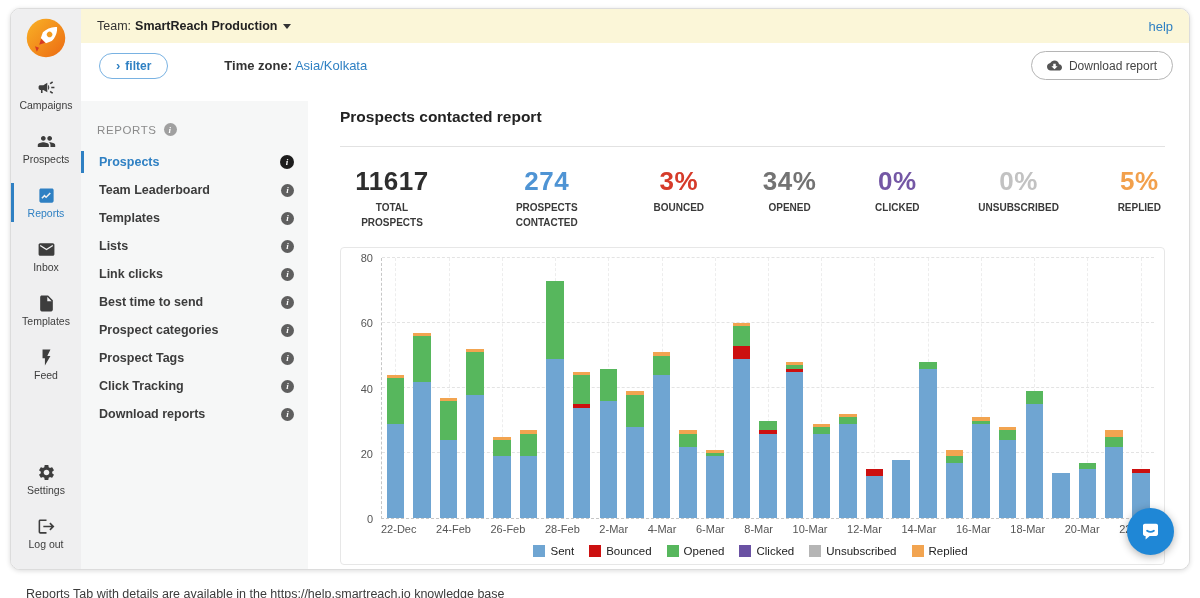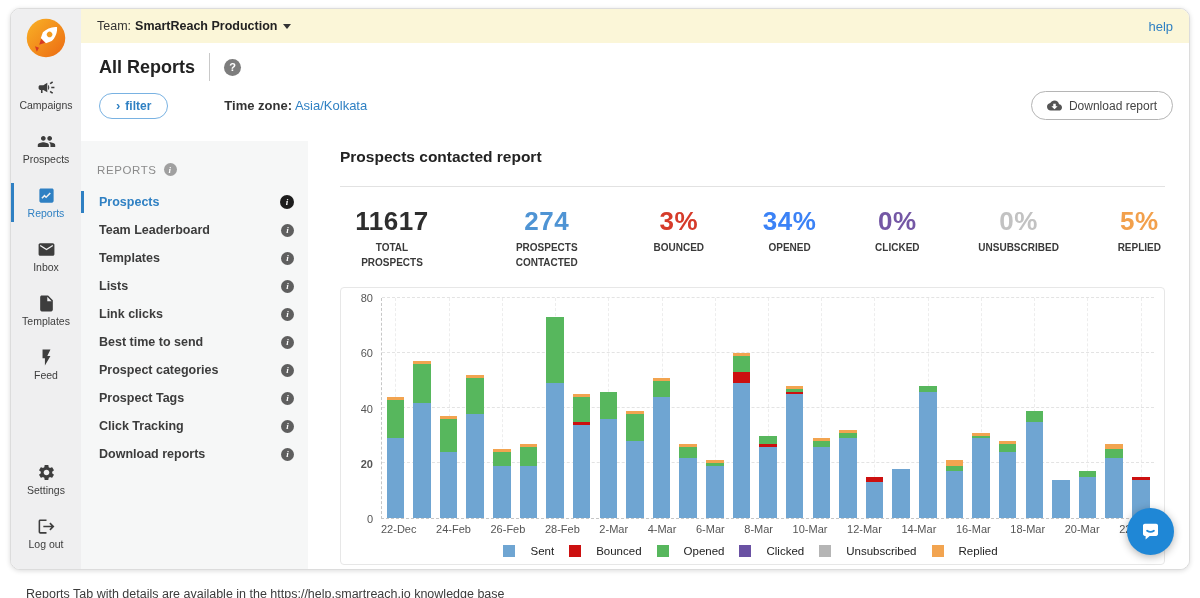--- a/index.html
+++ b/index.html
@@ -96,21 +96,21 @@
   .hgrid { position:absolute; left:0; right:0; border-top:1px dashed #e3e3e3; }
   .vgrid { position:absolute; top:0; bottom:0; border-left:1px dashed #ededed; }
   .bars { position:absolute; left:0; right:0; top:0; bottom:0; display:flex; }
   .bar-slot { flex:1; display:flex; align-items:flex-end; justify-content:center; height:100%; }
   .bar { width:66%; height:100%; display:flex; flex-direction:column; justify-content:flex-end; cursor:pointer; }
   .bar-seg { width:100%; }
   .x-axis { flex:none; height:20px; margin-left:34px; display:flex; align-items:center; }
   .x-slot { flex:1; display:flex; justify-content:center; }
   .x-label { font-size:11px; color:#555; white-space:nowrap; }
   .legend { flex:none; height:24px; display:flex; align-items:center; justify-content:center; gap:15px; margin-bottom:1px; }
-  .legend-item { display:flex; gap:15px; font-size:11.5px; color:#222; }
+  .legend-item { display:flex; gap:5px; font-size:11.5px; color:#222; }
   .legend-swatch { width:12px; height:12px; flex:none; }
 
   
   .chat-fab { position:absolute; right:15px; bottom:14px; width:47px; height:47px; border-radius:50%;
               background:#1f87d6; box-shadow:0 2px 8px rgba(0,0,0,.3); display:flex; align-items:center;
               justify-content:center; cursor:pointer; z-index:5; }
   .chat-fab svg { width:25px; height:25px; }
 
   
   .caption { position:absolute; left:26px; top:587px; width:1150px; height:11px; overflow:hidden;
@@ -199,25 +199,20 @@
 
       <div class="topbar">
         <span class="team-label">Team:</span>
         <span class="team-name">SmartReach Production</span>
         <span class="caret"></span>
         <span class="spacer"></span>
         <a class="help-link">help</a>
       </div>
 
       <div class="header">
-        <div class="header-row1">
-          <h1>All Reports</h1>
-          <span class="vdiv"></span>
-          <span class="qicon">?</span>
-        </div>
         <div class="header-row2">
           <button class="filter-btn">
             <span class="chev">›</span>
             <span>filter</span>
           </button>
           <div class="tz">
             <span class="tz-label">Time zone:</span>
             <a class="tz-value">Asia/Kolkata</a>
           </div>
           <span class="spacer"></span>
@@ -292,42 +287,42 @@
               </div>
               <div class="stat">
                 <div class="stat-value" style="color: rgb(79, 148, 212);">274</div>
                 <div class="stat-label">PROSPECTS CONTACTED</div>
               </div>
               <div class="stat">
                 <div class="stat-value" style="color: rgb(214, 59, 42);">3%</div>
                 <div class="stat-label">BOUNCED</div>
               </div>
               <div class="stat">
-                <div class="stat-value" style="color: #3b82f6;">34%</div>
+                <div class="stat-value" style="color: #737373;">34%</div>
                 <div class="stat-label">OPENED</div>
               </div>
               <div class="stat">
                 <div class="stat-value" style="color: rgb(116, 87, 165);">0%</div>
                 <div class="stat-label">CLICKED</div>
               </div>
               <div class="stat">
                 <div class="stat-value" style="color: rgb(194, 194, 194);">0%</div>
                 <div class="stat-label">UNSUBSCRIBED</div>
               </div>
               <div class="stat">
                 <div class="stat-value" style="color: rgb(242, 160, 76);">5%</div>
                 <div class="stat-label">REPLIED</div>
               </div>
             </div>
 
           <div class="chart-box">
             <div class="plot-row">
               <div class="y-axis" id="y-axis">
                   <div class="y-tick" style="bottom: 0%;">0</div>
-                  <div class="y-tick" style="bottom: 25%; font-weight: bold;">20</div>
+                  <div class="y-tick" style="bottom: 25%;">20</div>
                   <div class="y-tick" style="bottom: 50%;">40</div>
                   <div class="y-tick" style="bottom: 75%; margin-left: 28px;">60</div>
                   <div class="y-tick" style="bottom: 100%;">80</div>
                 </div>
               <div class="plot" id="plot">
                   <div class="hgrid" style="bottom: 25%;"></div>
                   <div class="hgrid" style="bottom: 50%;"></div>
                   <div class="hgrid" style="bottom: 75%;"></div>
                   <div class="hgrid" style="bottom: 100%;"></div>
                   <div class="vgrid" style="left: 1.72414%;"></div>

